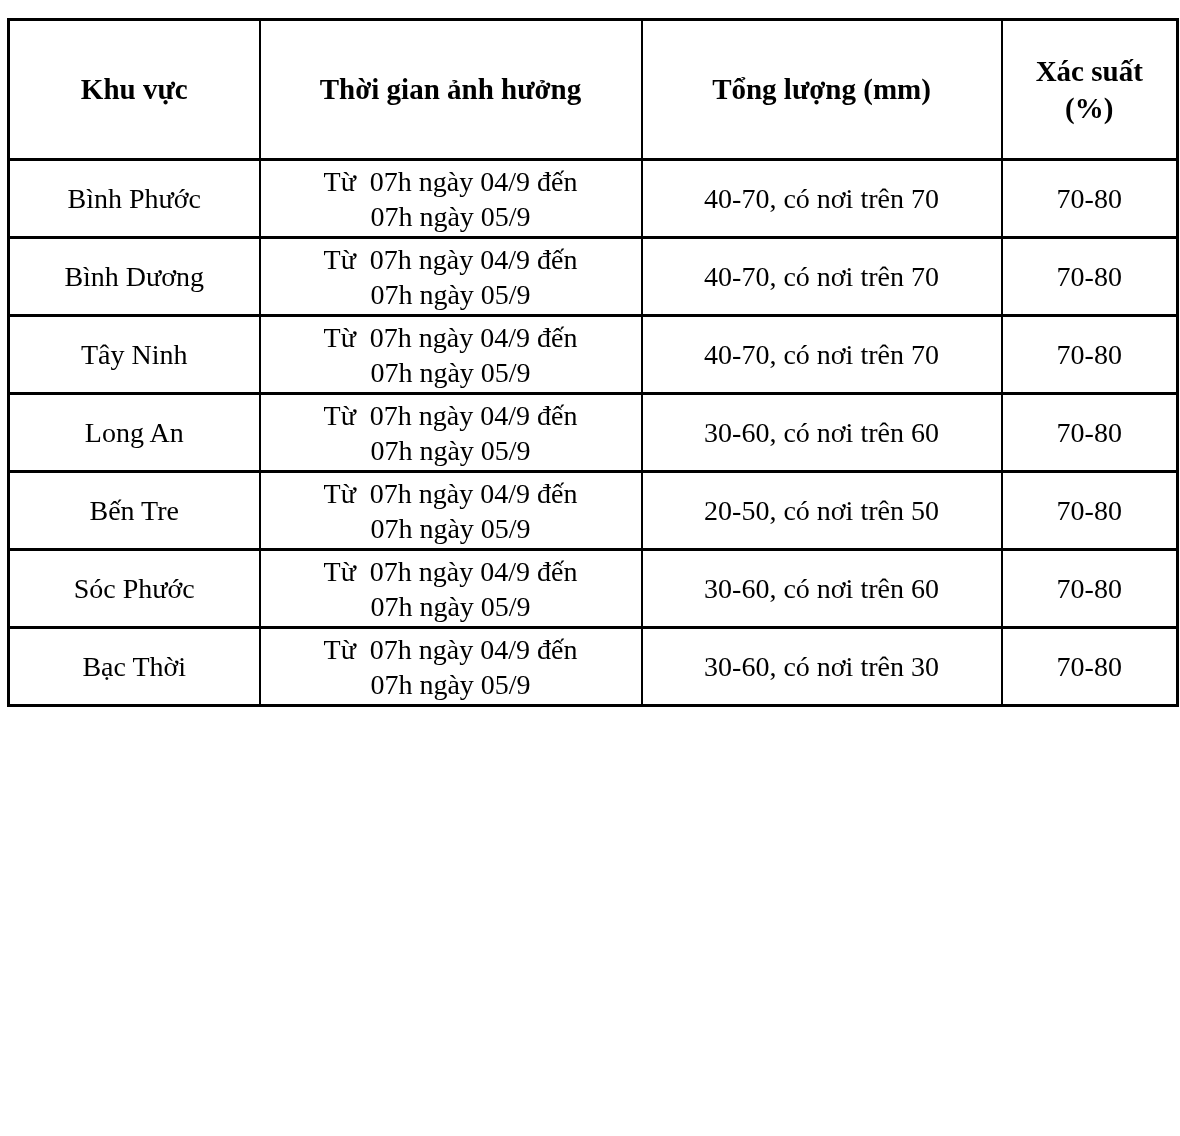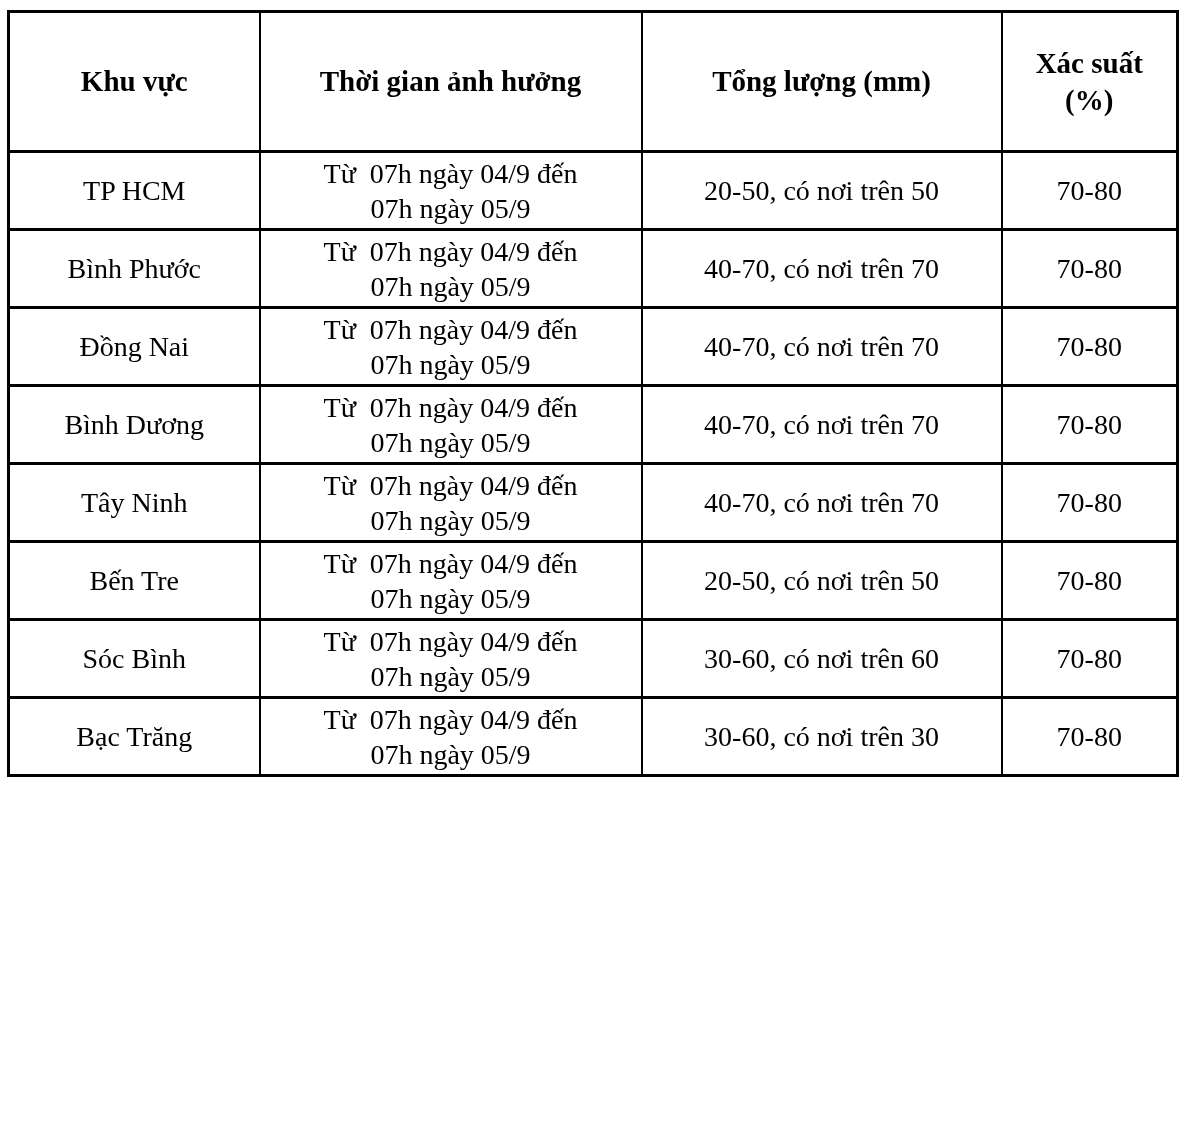--- a/index.html
+++ b/index.html
@@ -9,20 +9,21 @@
   }
   body {
     width: 1180px;
     height: 1136px;
     font-family: "Liberation Serif", "DejaVu Serif", serif;
     color: #000000;
     overflow: hidden;
   }
   .page {
     padding: 10px 0 0 7px;
+    margin-top: 8px;
   }
   table.forecast {
     border-collapse: collapse;
     table-layout: fixed;
     width: 1169px;
     border: 3px solid #000000;
   }
   table.forecast th,
   table.forecast td {
     border-left: 2px solid #000000;
@@ -66,70 +67,63 @@
       <tr>
         <th>Khu vực</th>
         <th>Thời gian ảnh hưởng</th>
         <th>Tổng lượng (mm)</th>
         <th>Xác suất
 (%)</th>
       </tr>
     </thead>
     <tbody>
       <tr>
-        <td class="region-cell">TP HCM</td>
-        <td class="time-cell">Từ  07h ngày 04/9 đến
-07h ngày 05/9</td>
-        <td class="amount-cell">20-50, có nơi trên 50</td>
-        <td class="probability-cell">70-80</td>
-      </tr>
-      <tr>
         <td class="region-cell">Bình Phước</td>
-        <td class="time-cell">Từ  07h ngày 04/9 đến
-07h ngày 05/9</td>
-        <td class="amount-cell">40-70, có nơi trên 70</td>
-        <td class="probability-cell">70-80</td>
-      </tr>
-      <tr>
-        <td class="region-cell">Đồng Nai</td>
         <td class="time-cell">Từ  07h ngày 04/9 đến
 07h ngày 05/9</td>
         <td class="amount-cell">40-70, có nơi trên 70</td>
         <td class="probability-cell">70-80</td>
       </tr>
       <tr>
         <td class="region-cell">Bình Dương</td>
         <td class="time-cell">Từ  07h ngày 04/9 đến
 07h ngày 05/9</td>
         <td class="amount-cell">40-70, có nơi trên 70</td>
         <td class="probability-cell">70-80</td>
       </tr>
       <tr>
         <td class="region-cell">Tây Ninh</td>
         <td class="time-cell">Từ  07h ngày 04/9 đến
 07h ngày 05/9</td>
         <td class="amount-cell">40-70, có nơi trên 70</td>
         <td class="probability-cell">70-80</td>
       </tr>
       <tr>
+        <td class="region-cell">Long An</td>
+        <td class="time-cell">Từ  07h ngày 04/9 đến
+07h ngày 05/9</td>
+        <td class="amount-cell">30-60, có nơi trên 60</td>
+        <td class="probability-cell">70-80</td>
+      </tr>
+      <tr>
         <td class="region-cell">Bến Tre</td>
         <td class="time-cell">Từ  07h ngày 04/9 đến
 07h ngày 05/9</td>
         <td class="amount-cell">20-50, có nơi trên 50</td>
         <td class="probability-cell">70-80</td>
       </tr>
       <tr>
-        <td class="region-cell">Sóc Bình</td>
+        <td class="region-cell">Sóc Phước</td>
         <td class="time-cell">Từ  07h ngày 04/9 đến
 07h ngày 05/9</td>
         <td class="amount-cell">30-60, có nơi trên 60</td>
         <td class="probability-cell">70-80</td>
       </tr>
       <tr>
-        <td class="region-cell">Bạc Trăng</td>
+        <td class="region-cell">Bạc Thời</td>
         <td class="time-cell">Từ  07h ngày 04/9 đến
 07h ngày 05/9</td>
         <td class="amount-cell">30-60, có nơi trên 30</td>
         <td class="probability-cell">70-80</td>
       </tr>
     </tbody>
   </table>
 </div>
 
 </body></html>

